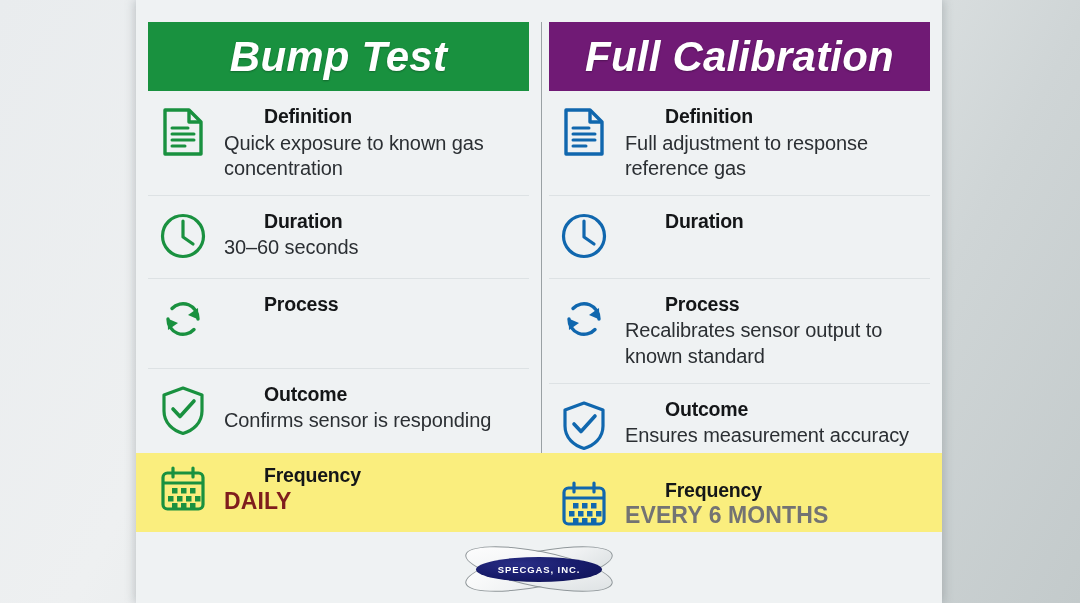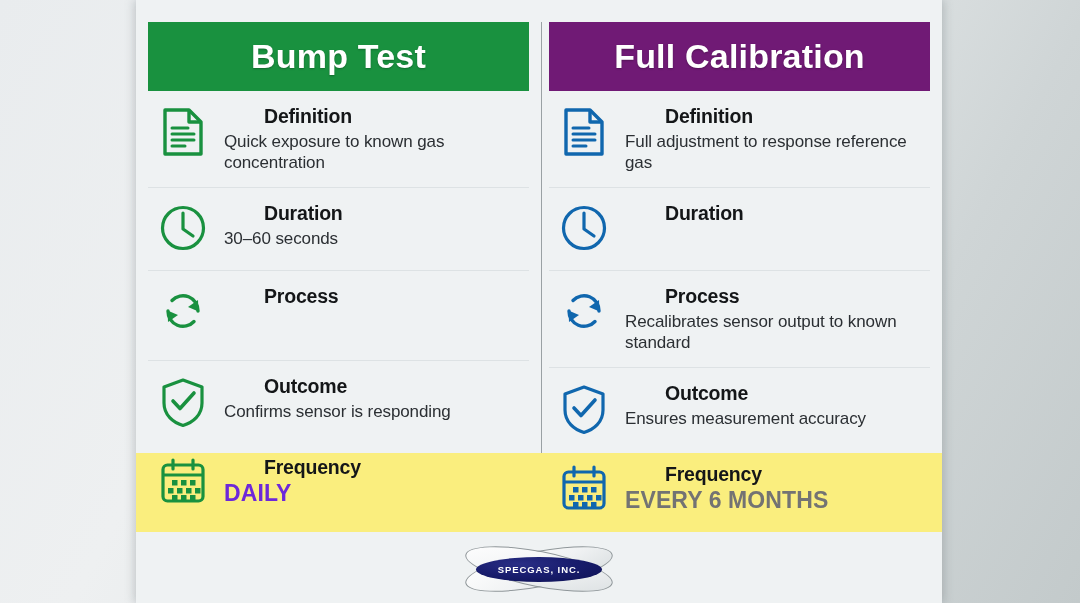--- a/index.html
+++ b/index.html
@@ -27,22 +27,23 @@
   .vdiv {
     position:absolute; left:405px; top:22px; width:1px; height:508px;
     background:#9aa1a4;
   }
   .col { width:391px; display:flex; flex-direction:column; }
   .col.left  { margin-right:20px; }
   
   .hdr {
     height:69px; margin-top:22px;
     display:flex; align-items:center; justify-content:center;
-    color:#fff; font-size:34px; font-weight:bold; letter-spacing:.2px;
+    color:#fff; font-size:42px; font-weight:bold; letter-spacing:.2px;
     text-shadow:0 1px 2px rgba(0,0,0,.28);
+    font-style:italic;
   }
   .hdr.green { background:#19913F; }
   .hdr.blue  { background:#701a75; }
   
   .row {
     display:flex; align-items:flex-start;
     padding:13px 4px 13px 6px;
     border-bottom:1px solid #dde2e4;
     position:relative;
   }
@@ -52,31 +53,31 @@
   .row.r-outcome    { min-height:78px; border-bottom:none; }
   .row.r-frequency  { min-height:78px; border-bottom:none; align-items:center; padding-top:10px;}
   .icon { flex:0 0 58px; width:58px; height:56px; display:flex; align-items:flex-start; justify-content:center; padding-top:2px;}
   .row.r-frequency .icon { align-items:center; padding-top:0; }
   .txt { flex:1 1 auto; padding-left:12px; padding-top:1px; }
   .lbl {
     font-size:19.5px; font-weight:bold; color:#141618;
     line-height:1.16; letter-spacing:-.2px;margin-left:40px;
   }
   .val {
-    font-size:17px; color:#2b2f33; line-height:1.28; margin-top:3px;
+    font-size:20px; color:#2b2f33; line-height:1.28; margin-top:3px;
     letter-spacing:-.1px;
   }
   
   #band {
     position:absolute; left:0; right:0; top:453px; height:79px;
     background:#FAEE7E;
   }
   .freq-wrap { position:relative; z-index:2; }
   .freq-val { font-size:23px; font-weight:bold; letter-spacing:.1px; margin-top:1px; }
-  .freq-val.green { color:#6d28d9; }
+  .freq-val.green { color:#7f1d1d; }
   .freq-val.blue  { color:#737373; }
   
   #logo-area {
     position:absolute; left:0; right:0; top:534px; height:69px;
     display:flex; align-items:center; justify-content:center;
   }
   #logo { position:relative; width:158px; height:52px; }
   #logo .ring {
     position:absolute; left:4px; top:8px; width:150px; height:36px;
     border:1px solid #8f9699; border-radius:50%;

